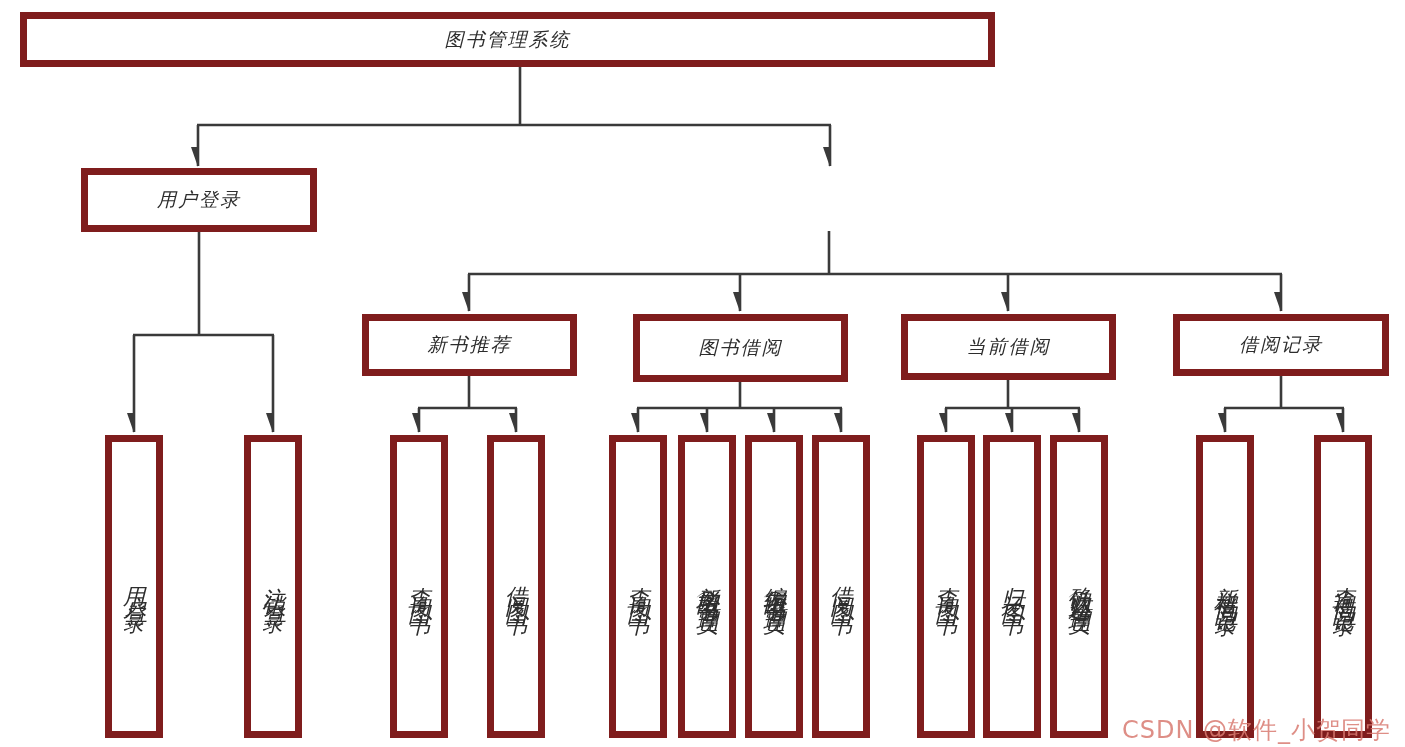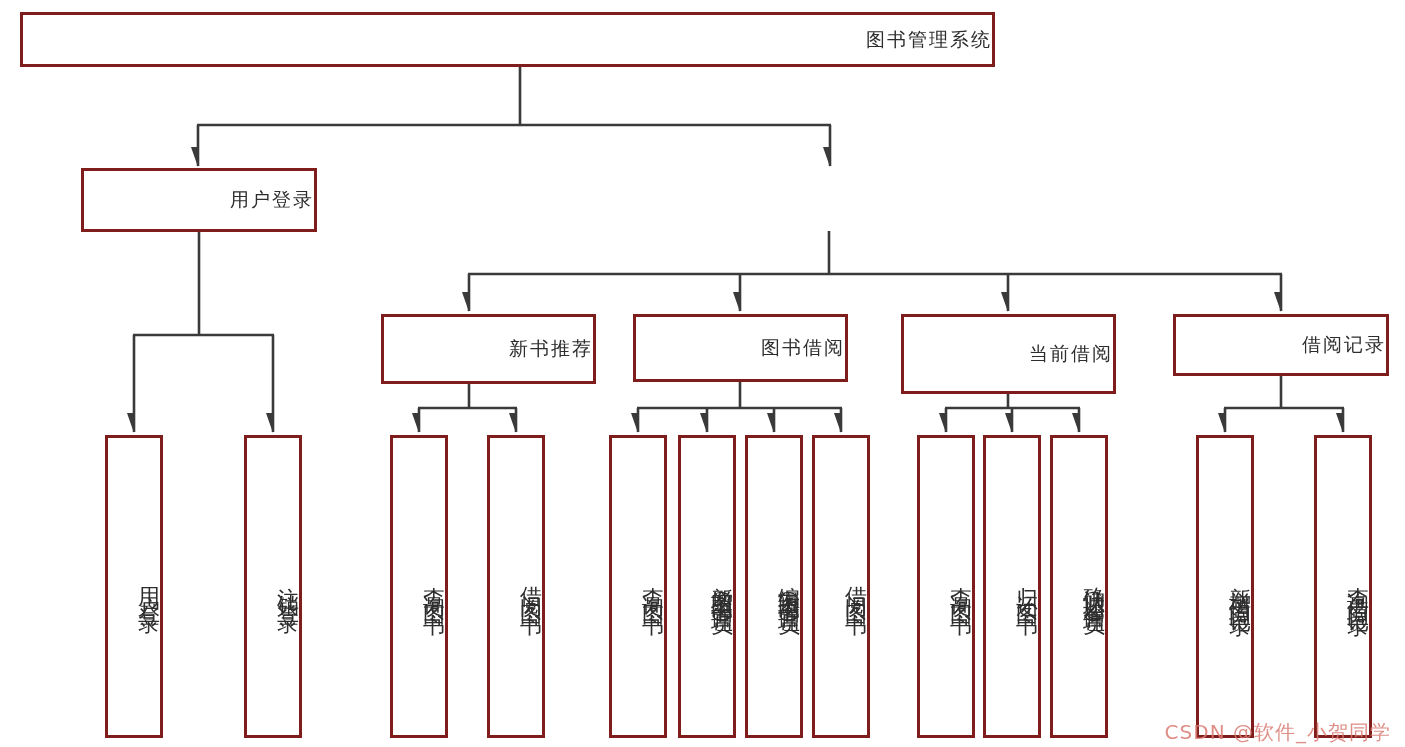--- a/index.html
+++ b/index.html
@@ -7,45 +7,46 @@
     position:relative;
     width:1405px;height:747px;
     background:#ffffff;
     font-family:"DejaVu Sans","Liberation Sans",sans-serif;
     overflow:hidden;
   }
   svg.connectors{position:absolute;left:0;top:0;width:1405px;height:747px;}
   .node{
     position:absolute;
     box-sizing:border-box;
-    border:3px solid #7f1d1d;
+    border:7px solid #7f1d1d;
     background:#ffffff;
-    display:flex;align-items:center;justify-content:flex-end;
+    display:flex;align-items:center;justify-content:center;
     color:#2d2d2d;
+    font-style:italic;
   }
   .hlabel{
     font-size:19px;
     letter-spacing:2px;
     white-space:nowrap;
     color:#2d2d2d;
   }
   .vtext{
     writing-mode:vertical-rl;
     text-orientation:mixed;
     font-size:22px;
     color:#2d2d2d;
     line-height:1;
   }
   .ls-wide{letter-spacing:9px;}
   .ls-mid{letter-spacing:6px;}
   .ls-tight{letter-spacing:4px;}
   .watermark{
     position:absolute;
     right:14px;bottom:1px;
-    font-size:20px;
+    font-size:24px;
     letter-spacing:1px;
     color:#d97b72;
     opacity:0.85;
     white-space:nowrap;
   }
 </style>
 </head>
 <body>
 
 <div class="canvas">
@@ -101,27 +102,27 @@
   </svg>
 
   <div class="node" style="left:20px;top:12px;width:975px;height:55px;">
     <span class="hlabel">图书管理系统</span>
   </div>
 
   <div class="node" style="left:81px;top:168px;width:236px;height:64px;">
     <span class="hlabel">用户登录</span>
   </div>
 
-  <div class="node" style="left:381px;top:314px;width:215px;height:70px;">
+  <div class="node" style="left:362px;top:314px;width:215px;height:62px;">
     <span class="hlabel">新书推荐</span>
   </div>
   <div class="node" style="left:633px;top:314px;width:215px;height:68px;">
     <span class="hlabel">图书借阅</span>
   </div>
-  <div class="node" style="left:901px;top:314px;width:215px;height:80px;">
+  <div class="node" style="left:901px;top:314px;width:215px;height:66px;">
     <span class="hlabel">当前借阅</span>
   </div>
   <div class="node" style="left:1173px;top:314px;width:216px;height:62px;">
     <span class="hlabel">借阅记录</span>
   </div>
 
   <div class="node" style="left:105px;top:435px;width:58px;height:303px;">
     <span class="vtext ls-wide">用户登录</span>
   </div>
   <div class="node" style="left:244px;top:435px;width:58px;height:303px;">

